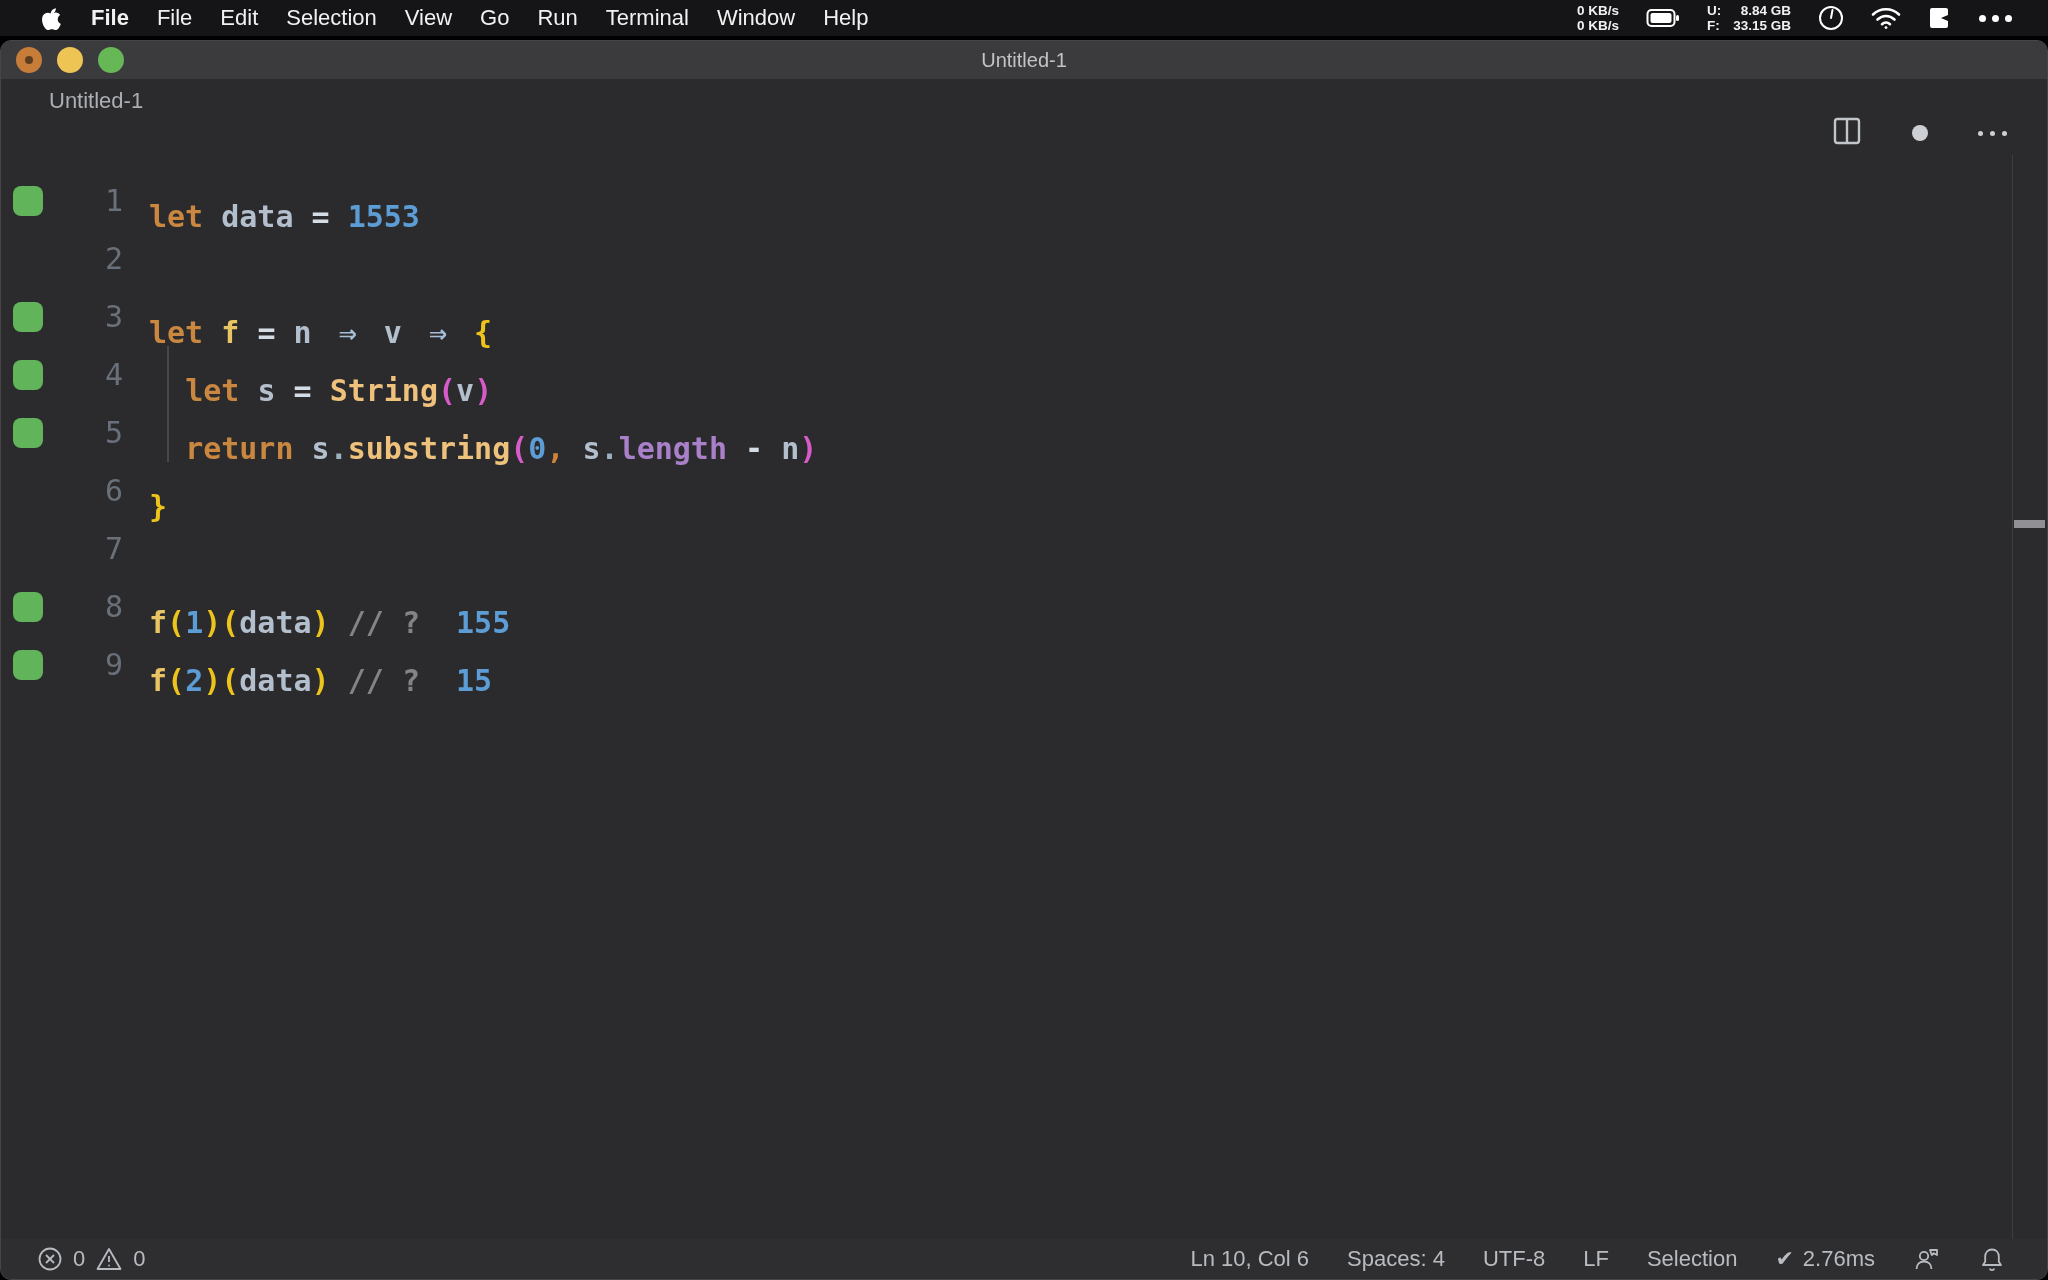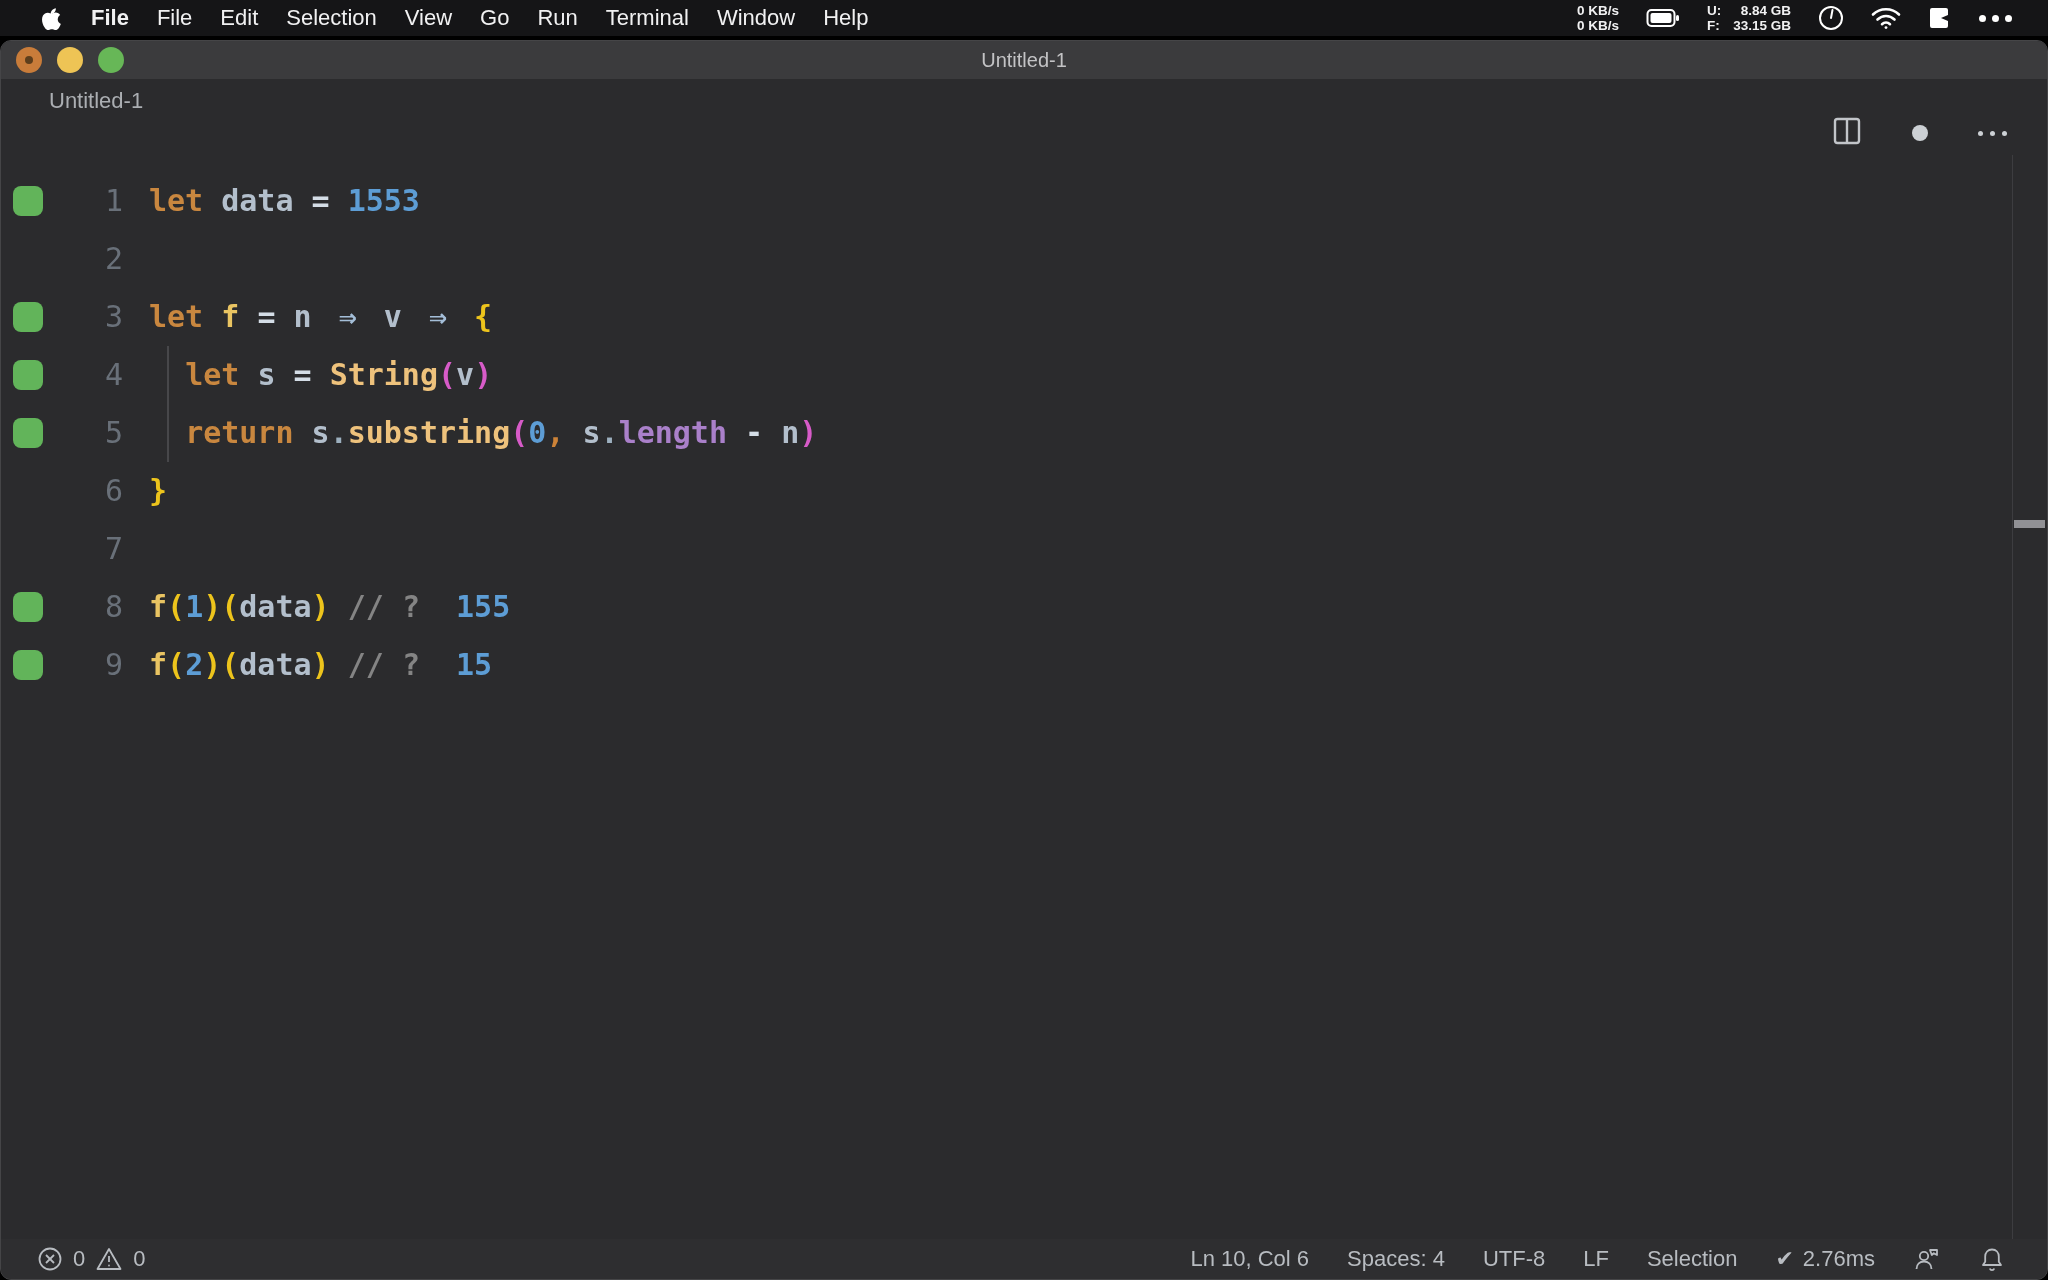--- a/index.html
+++ b/index.html
@@ -45,21 +45,21 @@
   
   .code-area { position:absolute; top:114px; left:0; right:0; bottom:40px; overflow:hidden; }
   .lines { position:absolute; top:17px; left:0; right:0; }
   .line { position:relative; height:58px; }
   .line.current { background:linear-gradient(to right, rgba(0,0,0,0) 126px, #37373a 126px); }
   .marker { position:absolute; left:12px; top:14px; width:30px; height:30px; border-radius:8px; background:#62b45a; }
   .lnum { position:absolute; left:0; top:0; width:122px; text-align:right; line-height:58px;
           font-family:"DejaVu Sans Mono", monospace; font-size:30px; color:#697079; }
   .line.current .lnum { color:#a4aab2; }
   .guide { position:absolute; left:166px; top:0; width:2px; height:58px; background:#47474a; }
-  .content { position:absolute; left:148px; top:0; line-height:58px; white-space:pre;
+  .content { position:absolute; left:148px; top:16px; line-height:58px; white-space:pre;
              font-family:"DejaVu Sans Mono", monospace; font-size:30px; font-weight:bold; color:#b3bfcc; }
   .content .arrow { display:inline-block; width:2ch; text-align:center; }
 
   .ruler { position:absolute; top:114px; right:2px; bottom:40px; width:33px; border-left:1px solid #3d3d40; }
   .ruler-mark { position:absolute; top:365px; left:1px; right:0; height:8px; background:#919195; }
 
   
   .statusbar { position:absolute; left:0; right:0; bottom:0; height:40px; background:#2e2e30;
                display:flex; align-items:center; color:#b8bcc1; font-size:22px;
                padding:0 42px 0 36px; }

